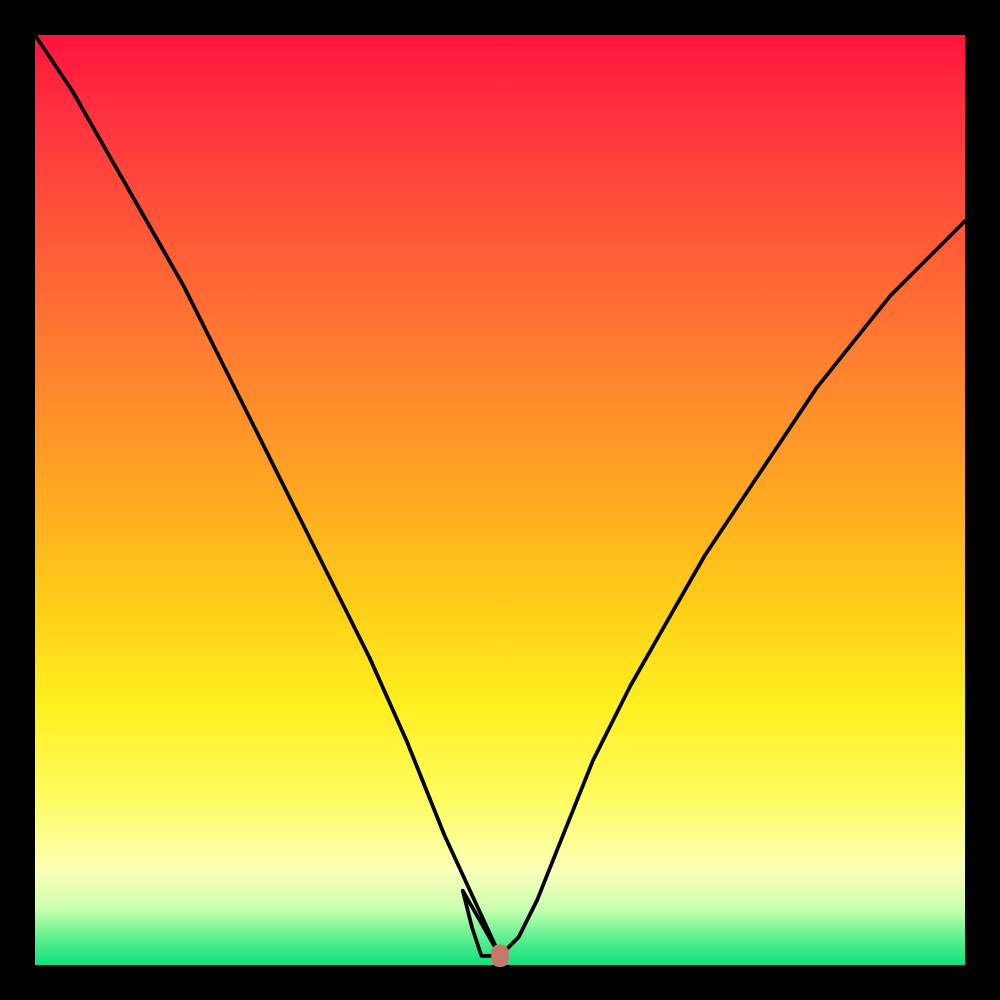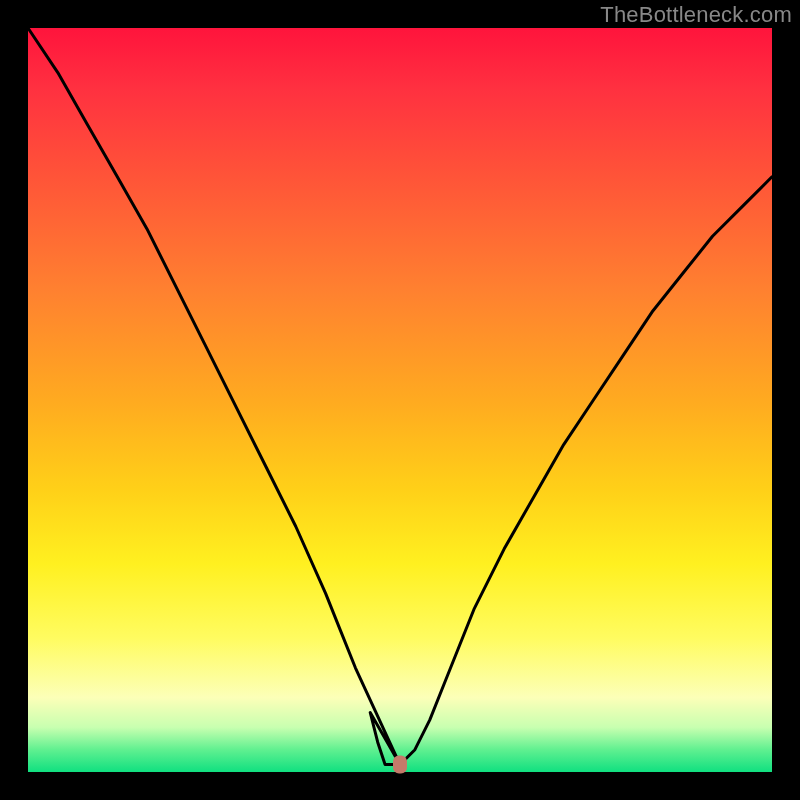--- a/index.html
+++ b/index.html
@@ -66,21 +66,20 @@
     stroke: #000;
     stroke-width: 3;
     stroke-linejoin: round;
     stroke-linecap: round;
   }
 </style>
 </head>
 <body>
 
 <div class="container">
-  <div class="watermark">TheBottleneck.com</div>
 
   <div class="plot-area">
     <svg id="chart-svg" viewBox="0 0 744 744">
       <path id="curve-path" class="curve" d="M0.0 0.0 L29.8 44.6 L59.5 96.7 L89.3 148.8 L119.0 200.9 L148.8 260.4 L178.6 319.9 L208.3 379.4 L238.1 439.0 L267.8 498.5 L297.6 565.4 L312.5 602.6 L327.4 639.8 L372.0 736.6 L342.2 684.5 L349.7 714.2 L357.1 736.6 L372.0 736.6 L386.9 721.7 L401.8 691.9 L416.6 654.7 L431.5 617.5 L446.4 580.3 L476.2 520.8 L505.9 468.7 L535.7 416.6 L565.4 372.0 L595.2 327.4 L625.0 282.7 L654.7 245.5 L684.5 208.3 L714.2 178.6 L744.0 148.8 "></path>
       <rect id="marker" class="marker" x="365.0" y="727.6" width="14" height="18" rx="6" ry="6" fill="#c47a6a"></rect>
     </svg>
   </div>
 </div>
 
 </body></html>

